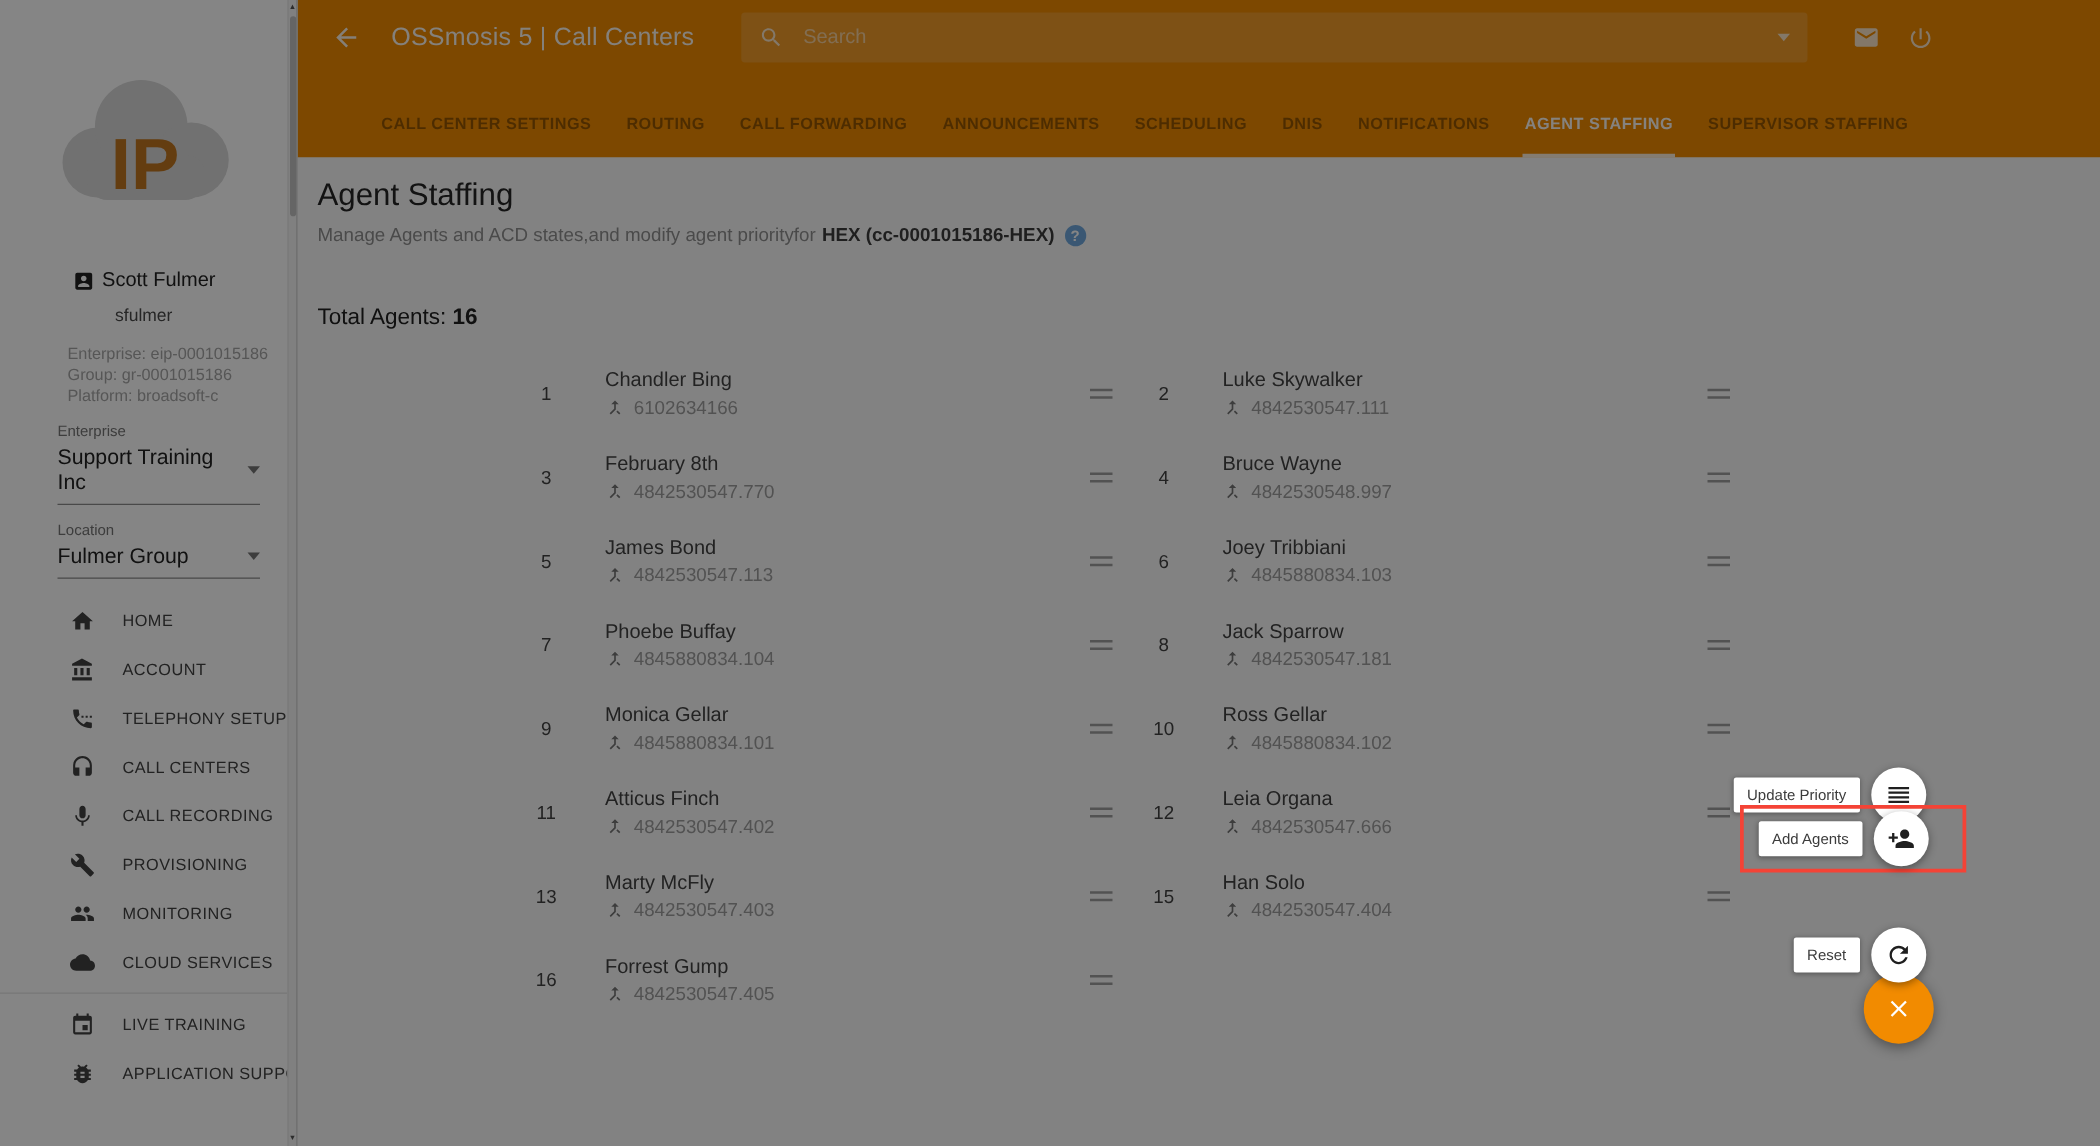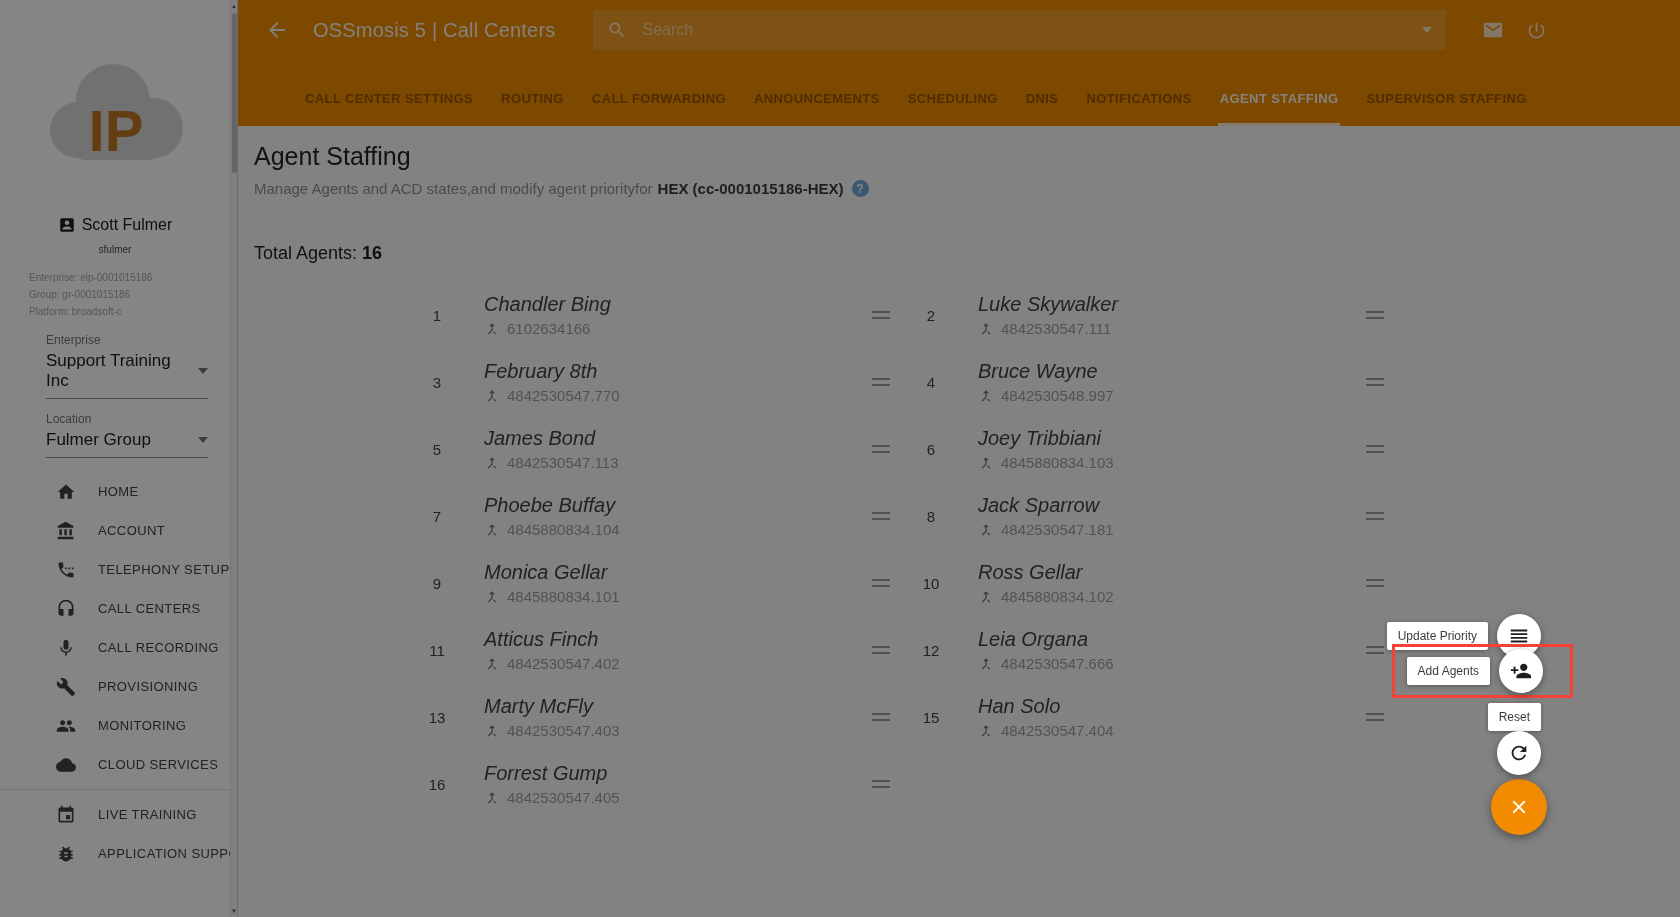--- a/index.html
+++ b/index.html
@@ -10,22 +10,22 @@
     background:#fafafa;
   }
   #app { position:relative; width:1680px; height:917px; display:flex; overflow:hidden; }
 
   
   aside { width:230px; flex:none; background:#ffffff; height:100%; overflow:hidden; }
   .logo { display:block; margin:54px auto 0; }
   .user-row { margin-top:50px; display:flex; justify-content:center; align-items:flex-end; gap:6px;
               font-size:16px; color:#212121; }
   .user-row svg { fill:#212121; }
-  .username { text-align:center; margin-top:10px; font-size:10px; color:#4a4a4a; }
-  .details { margin-top:14px; padding-left:29px; font-size:10px; line-height:17px; color:#a6a6a6; }
+  .username { text-align:center; margin-top:10px; font-size:14px; color:#4a4a4a; }
+  .details { margin-top:14px; padding-left:54px; font-size:13px; line-height:17px; color:#a6a6a6; }
   .select { margin-left:46px; width:162px; margin-top:13px; }
   .select .lbl { font-size:12px; color:#757575; }
   .select .val { display:flex; justify-content:space-between; align-items:center;
                  font-size:17px; color:#212121; padding:4px 0 7px; border-bottom:1px solid #8c8c8c; cursor:pointer; }
   .caret { width:0; height:0; border-left:5px solid transparent; border-right:5px solid transparent;
            border-top:6px solid #757575; }
   nav { margin-top:14px; }
   .nav-item { height:39px; display:flex; align-items:center; padding-left:56px; cursor:pointer; }
   .nav-item svg { fill:#424242; flex:none; }
   .nav-item span { margin-left:22px; font-size:13px; font-weight:500; letter-spacing:.4px; color:#424242; white-space:nowrap; }
@@ -66,22 +66,22 @@
   .page-title { margin:0; font-size:25px; font-weight:500; color:#262626; }
   .subtitle { margin:9px 0 0; font-size:15px; color:#8f8f8f; display:flex; align-items:center; gap:5px; }
   .subtitle b { color:#3d3d3d; }
   .help { width:17px; height:17px; border-radius:50%; background:var(--help-blue,#6FA8DC); color:#fff;
           font-size:12px; font-weight:700; display:inline-flex; align-items:center; justify-content:center; margin-left:3px; }
   .total { margin:46px 0 0; font-size:18px; color:#212121; }
   .agent-grid { margin:26px 0 0 166px; width:964px; display:grid; grid-template-columns:470px 470px;
                 column-gap:24px; row-gap:17px; }
   .agent-cell { display:flex; align-items:center; height:50px; }
   .idx { width:34px; flex:none; text-align:center; font-size:15px; color:#424242; margin-right:30px; }
-  .name { font-size:20px; color:#424242; margin-bottom:4px;font-style:italic; }
-  .num { display:flex; align-items:flex-end; font-size:15px; color:#9e9e9e; }
+  .name { font-size:16px; color:#424242; margin-bottom:4px; }
+  .num { display:flex; align-items:flex-start; font-size:15px; color:#9e9e9e; }
   .num svg { fill:#757575; margin-right:7px; }
   .handle { margin-left:auto; width:18px; height:8px; border-top:2px solid #9e9e9e;
             border-bottom:2px solid #9e9e9e; cursor:grab; }
 
   
   .overlay { position:absolute; inset:0; background:rgba(0,0,0,.48); z-index:10; }
   .fab-row { position:absolute; z-index:20; right:139px; display:flex; align-items:center; }
   .fab-row.hl { border:3px solid var(--red,#F44336); right:107px; padding:2px 27px 2px 12px; }
   .fab-chip { background:#fff; border-radius:2px; padding:7px 11px; font-size:12px; color:#3c3c3c;
               box-shadow:0 1px 4px rgba(0,0,0,.35); white-space:nowrap; }
@@ -477,21 +477,21 @@
         </button>
       </div>
       <div class="fab-row hl" style="top: 644px;">
         <span class="fab-chip">Add Agents</span>
         <button class="fab-mini">
           <svg viewBox="0 0 24 24" width="22" height="22">
             <path d="M15 12c2.21 0 4-1.79 4-4s-1.79-4-4-4-4 1.79-4 4 1.79 4 4 4zm-9-2V7H4v3H1v2h3v3h2v-3h3v-2H6zm9 4c-2.67 0-8 1.34-8 4v2h16v-2c0-2.66-5.33-4-8-4z"></path>
           </svg>
         </button>
       </div>
-      <div class="fab-row" style="top: 703px; flex-direction: column;">
+      <div class="fab-row" style="top: 742px;">
         <span class="fab-chip">Reset</span>
         <button class="fab-mini">
           <svg viewBox="0 0 24 24" width="22" height="22">
             <path d="M17.65 6.35C16.2 4.9 14.21 4 12 4c-4.42 0-7.99 3.58-8 8s3.57 8 7.99 8c3.73 0 6.84-2.55 7.73-6h-2.08c-.82 2.33-3.04 4-5.65 4-3.31 0-6-2.69-6-6s2.69-6 6-6c1.66 0 3.14.69 4.22 1.78L13 11h7V4l-2.35 2.35z"></path>
           </svg>
         </button>
       </div>
     </div>
 </div>
 

